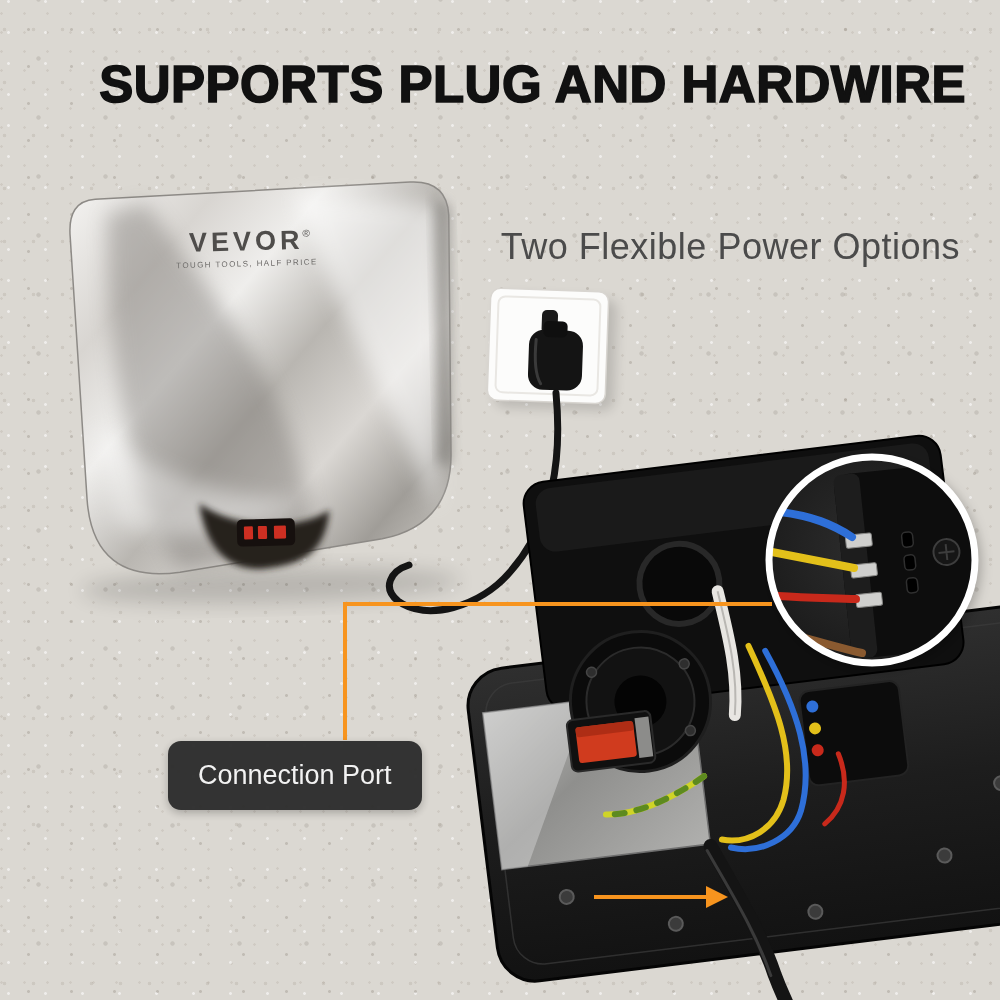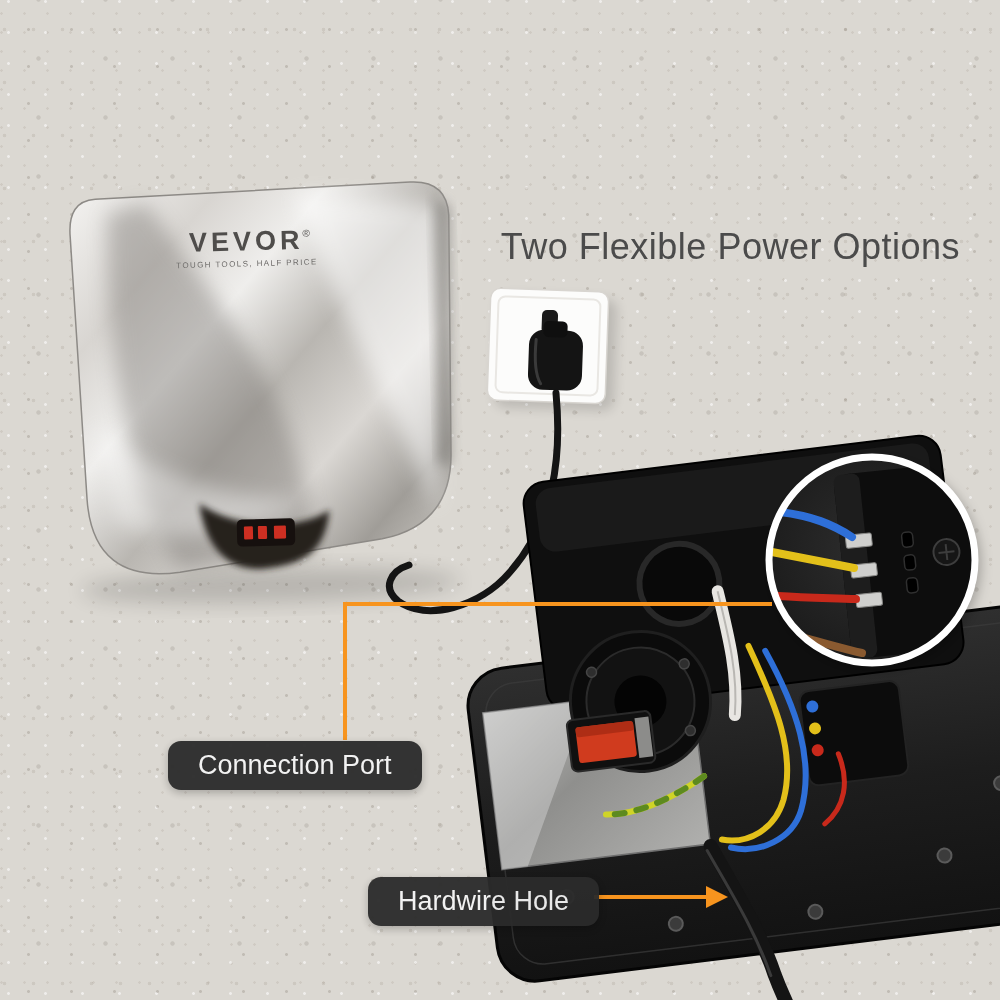--- a/index.html
+++ b/index.html
@@ -24,21 +24,21 @@
     -webkit-text-stroke:1.6px var(--title-color,#111);
   }
   .subtitle{
     position:absolute; top:226px; right:40px; z-index:2;
     font-size:36px; color:var(--subtitle-color,#4b4b4b); letter-spacing:.5px;
   }
   .pill{
     position:absolute; z-index:3;
     background:var(--label-bg,#2b2b2b); opacity:.95;
     color:#f4f4f4; font-size:27px; line-height:41px;
-    padding:4px 30px; border-radius:13px;
+    padding:14px 30px; border-radius:13px;
     box-shadow:0 3px 8px rgba(0,0,0,.25);
     white-space:nowrap;
   }
   #pill-connection{left:168px; top:741px;}
   #pill-hardwire{left:368px; top:877px;}
 </style>
 </head>
 <body>
 
 <div class="canvas">
@@ -208,21 +208,21 @@
       </g>
       <circle cx="872" cy="560" r="103" fill="none" stroke="#ffffff" stroke-width="7"></circle>
     </g>
 
     <path d="M 345 740 L 345 604 L 772 604" fill="none" stroke="#f7941e" stroke-width="4"></path>
     <path d="M 594 897 L 706 897" fill="none" stroke="#f7941e" stroke-width="4"></path>
     <polygon points="706,886 728,897 706,908" fill="#f7941e"></polygon>
   </svg>
 
   <div class="headline">
+    <div>SUPPORTS PLUG AND HARDWIRE</div>
   </div>
 
   <div class="subtitle">Two Flexible Power Options</div>
 
   <div class="pill" id="pill-connection">Connection Port</div>
 
-  <div class="pill" id="pill-hardwire">Hardwire Hole</div>
 
 </div>
 
 </body></html>

